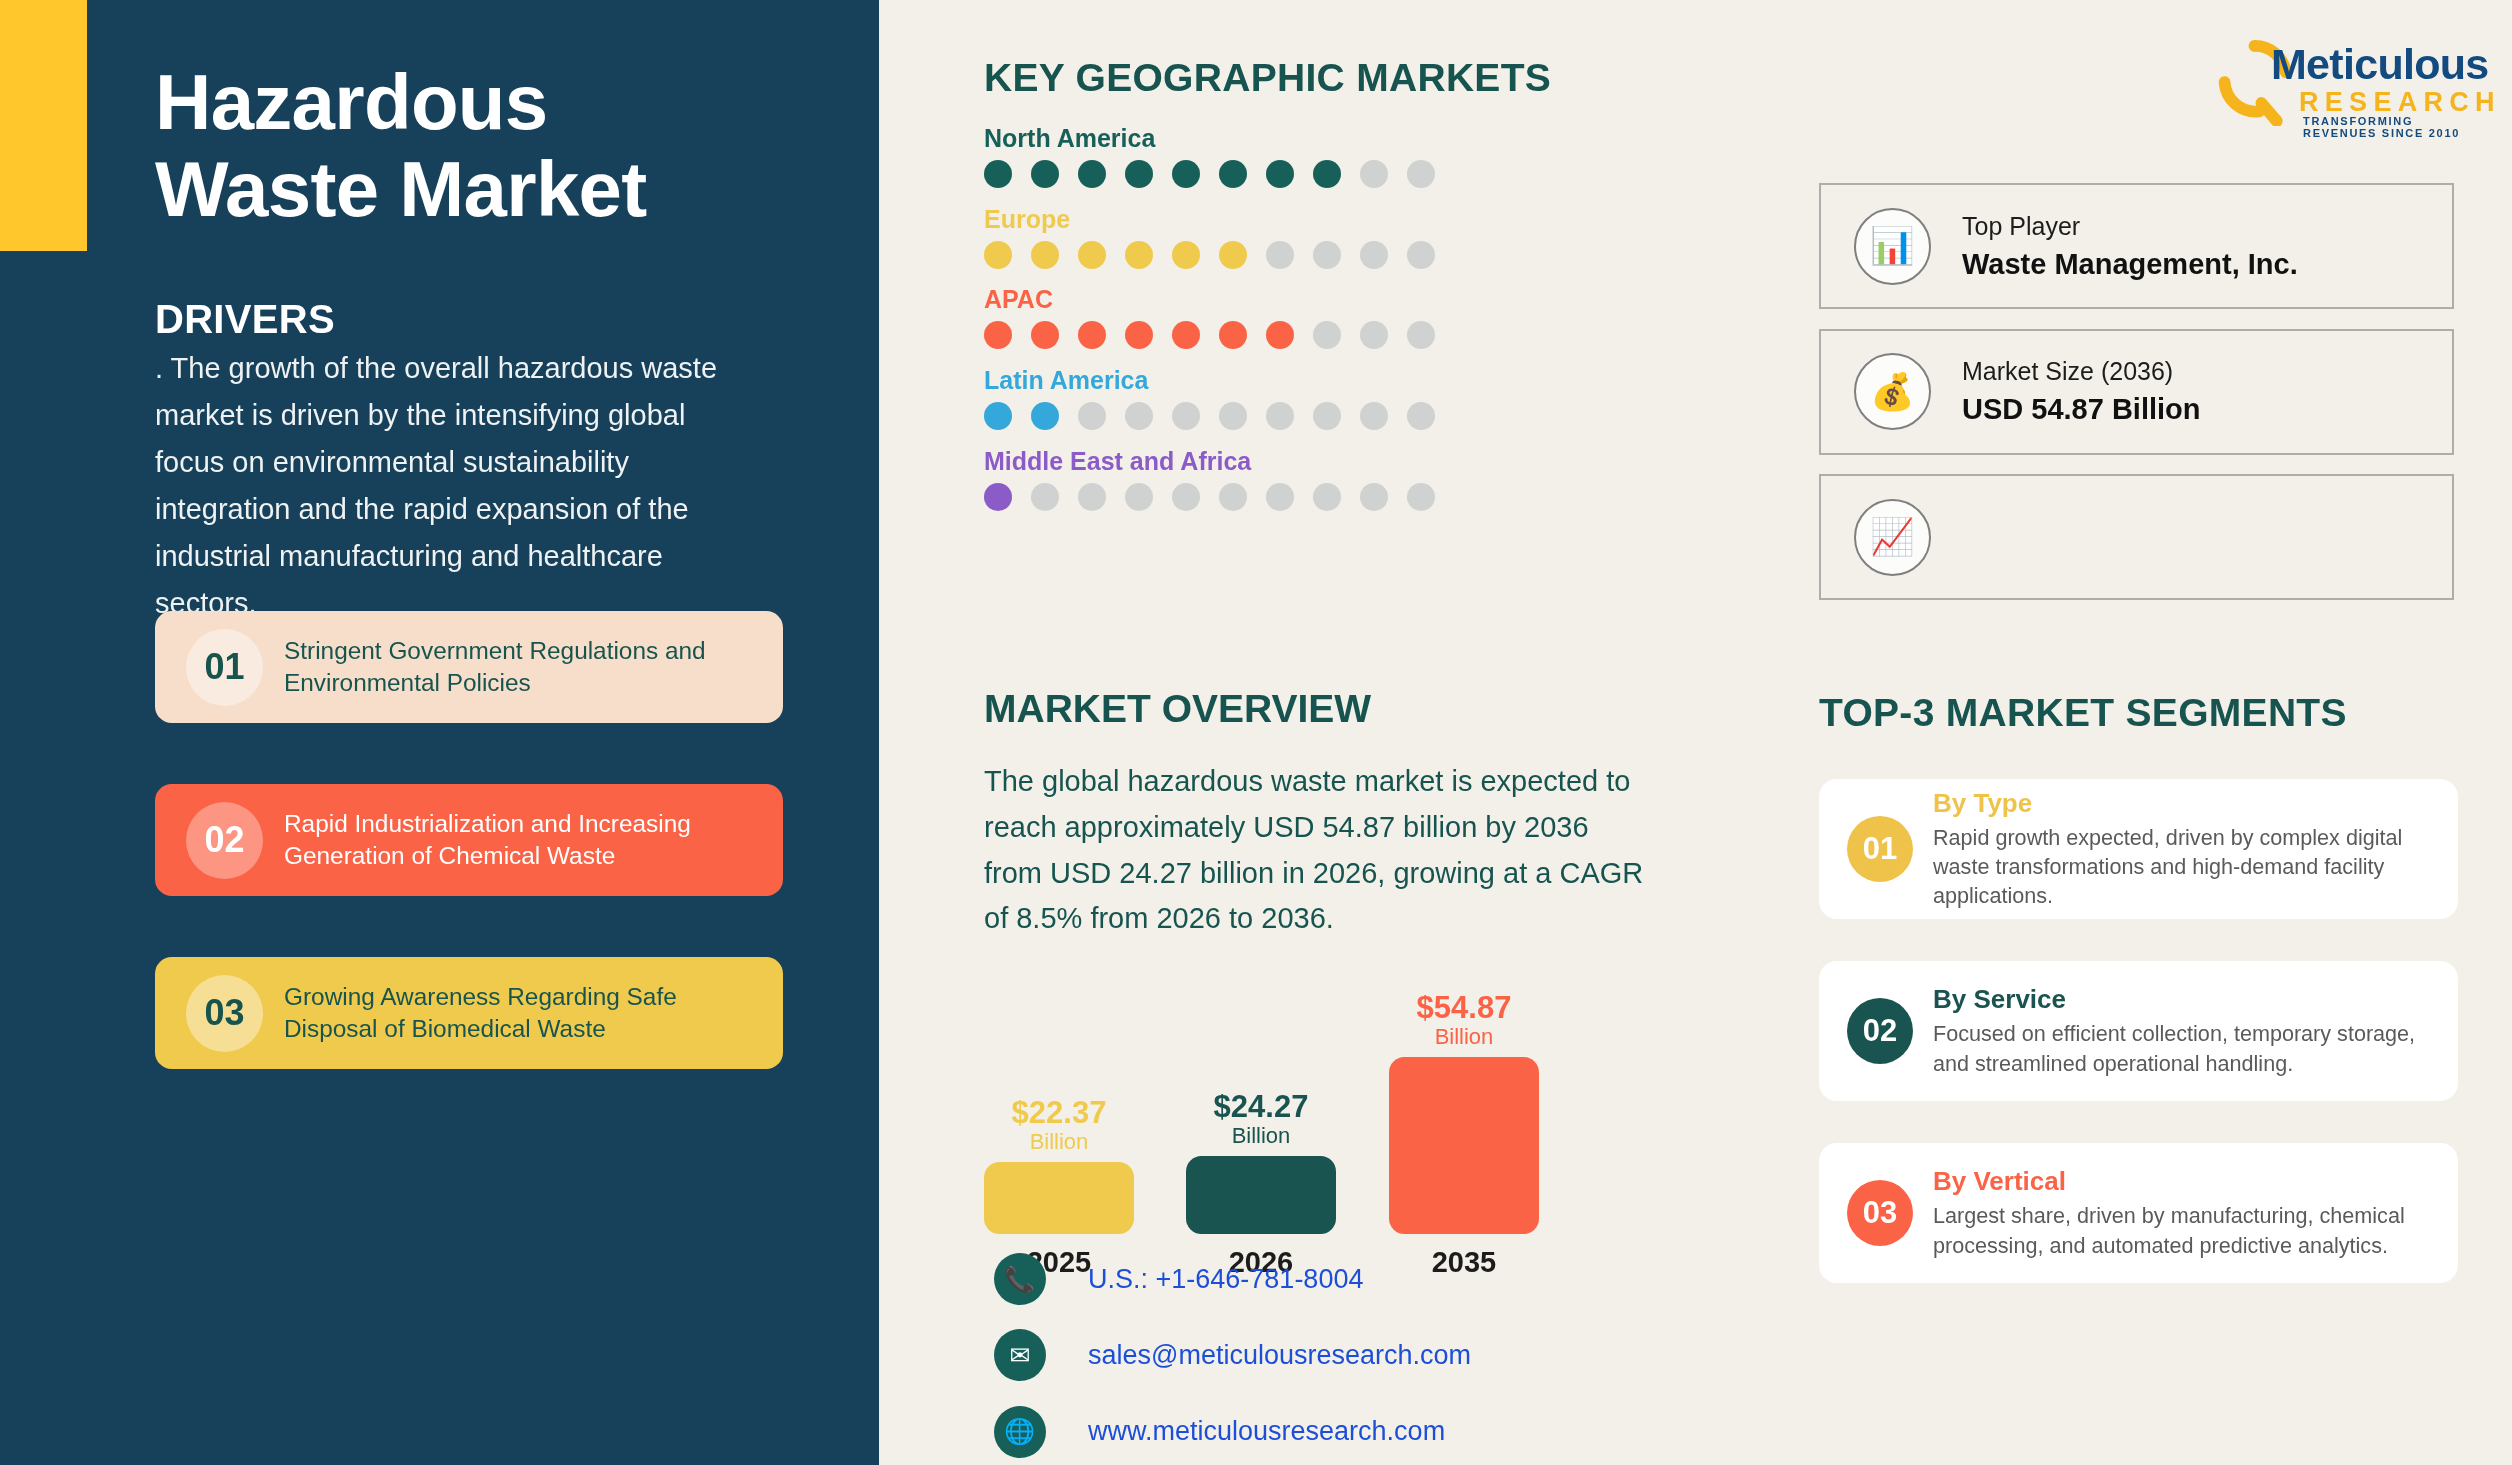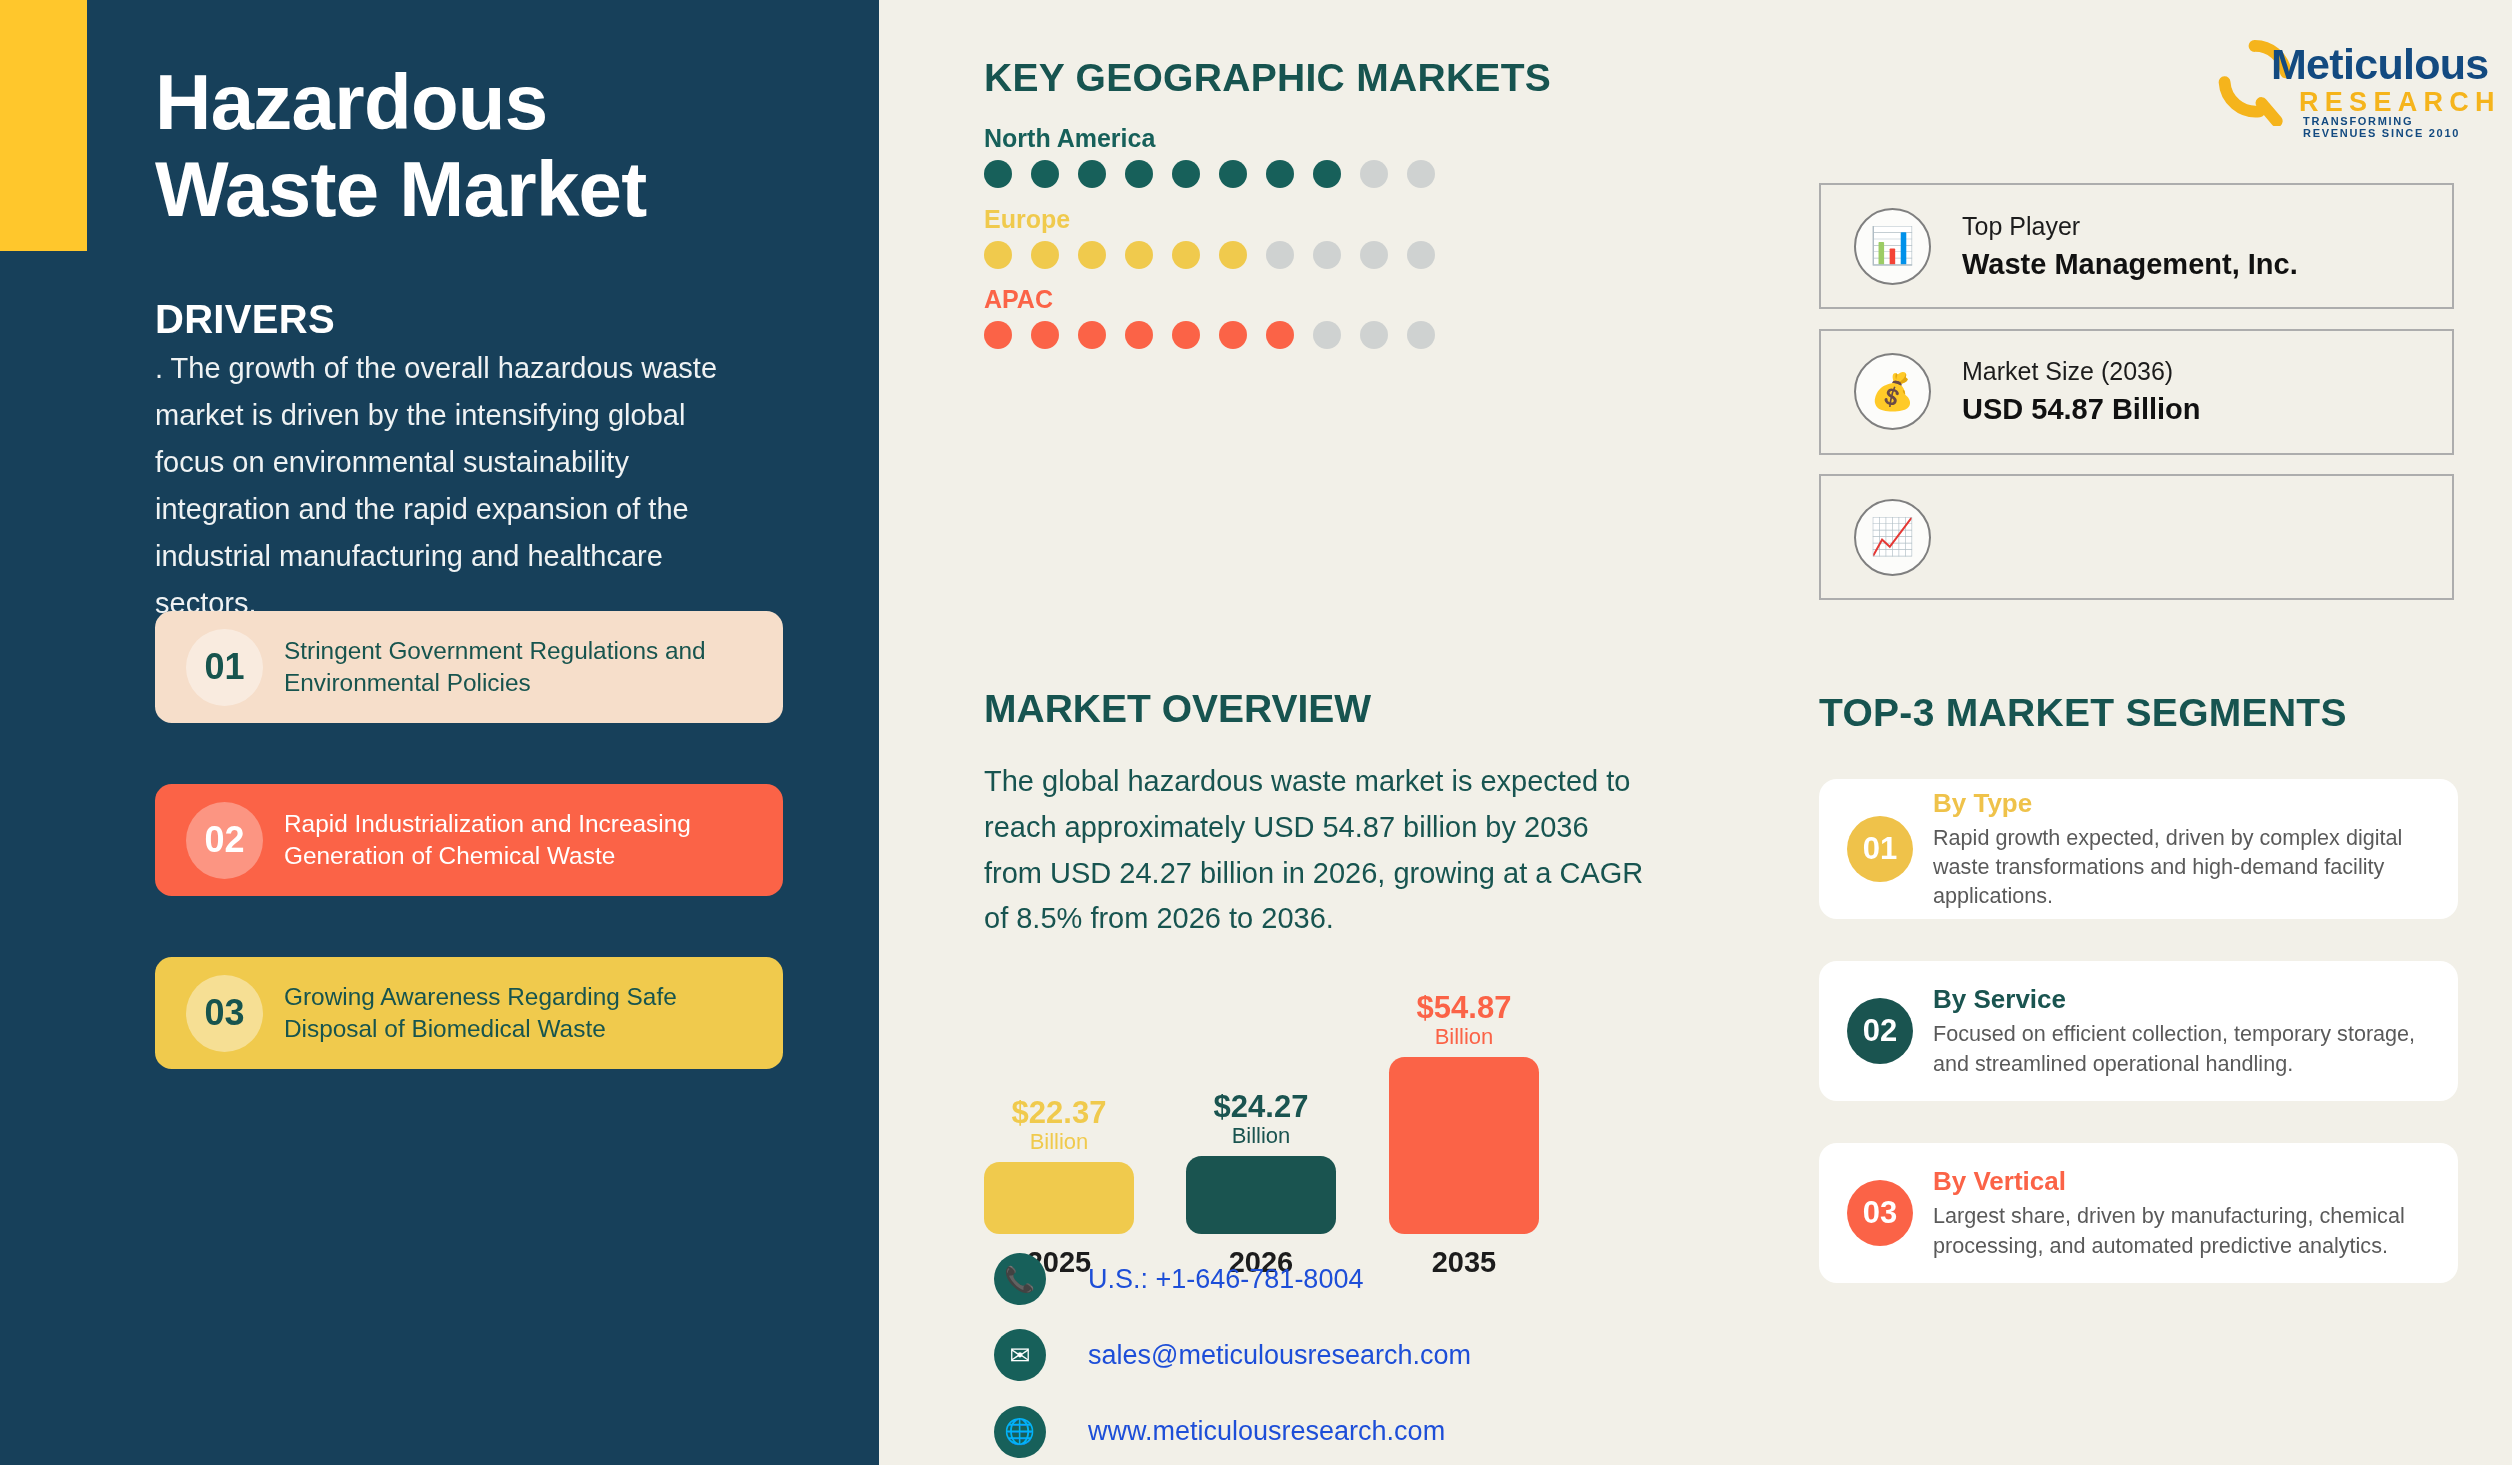--- a/index.html
+++ b/index.html
@@ -279,20 +279,50 @@
           <div class="geo-dot" style="background: rgb(251, 99, 71);"></div>
           <div class="geo-dot" style="background: rgb(251, 99, 71);"></div>
           <div class="geo-dot" style="background: rgb(251, 99, 71);"></div>
           <div class="geo-dot" style="background: rgb(251, 99, 71);"></div>
           <div class="geo-dot" style="background: rgb(251, 99, 71);"></div>
           <div class="geo-dot"></div>
           <div class="geo-dot"></div>
           <div class="geo-dot"></div>
         </div>
       </div>
+      <div class="geo-row">
+        <div class="geo-label" style="color: rgb(53, 168, 219);">Latin America</div>
+        <div class="geo-dots">
+          <div class="geo-dot" style="background: rgb(53, 168, 219);"></div>
+          <div class="geo-dot" style="background: rgb(53, 168, 219);"></div>
+          <div class="geo-dot"></div>
+          <div class="geo-dot"></div>
+          <div class="geo-dot"></div>
+          <div class="geo-dot"></div>
+          <div class="geo-dot"></div>
+          <div class="geo-dot"></div>
+          <div class="geo-dot"></div>
+          <div class="geo-dot"></div>
+        </div>
+      </div>
+      <div class="geo-row">
+        <div class="geo-label" style="color: rgb(139, 92, 199);">Middle East and Africa</div>
+        <div class="geo-dots">
+          <div class="geo-dot" style="background: rgb(139, 92, 199);"></div>
+          <div class="geo-dot"></div>
+          <div class="geo-dot"></div>
+          <div class="geo-dot"></div>
+          <div class="geo-dot"></div>
+          <div class="geo-dot"></div>
+          <div class="geo-dot"></div>
+          <div class="geo-dot"></div>
+          <div class="geo-dot"></div>
+          <div class="geo-dot"></div>
+        </div>
+      </div>
     </div>
 </div>
 
 <div id="overview-section">
   <div id="overview-title">MARKET OVERVIEW</div>
   <div id="overview-body">The global hazardous waste market is expected to reach approximately USD 54.87 billion by 2036 from USD 24.27 billion in 2026, growing at a CAGR of 8.5% from 2026 to 2036.</div>
 </div>
 <div id="bar-chart">
     <div class="bar-col" style="left: 0px;">
       <div class="bar-value" style="color: rgb(240, 202, 77);">$22.37</div>

